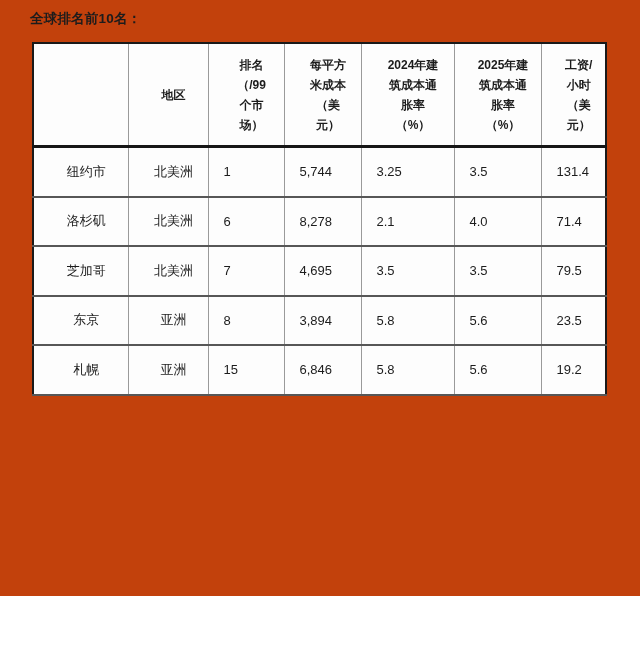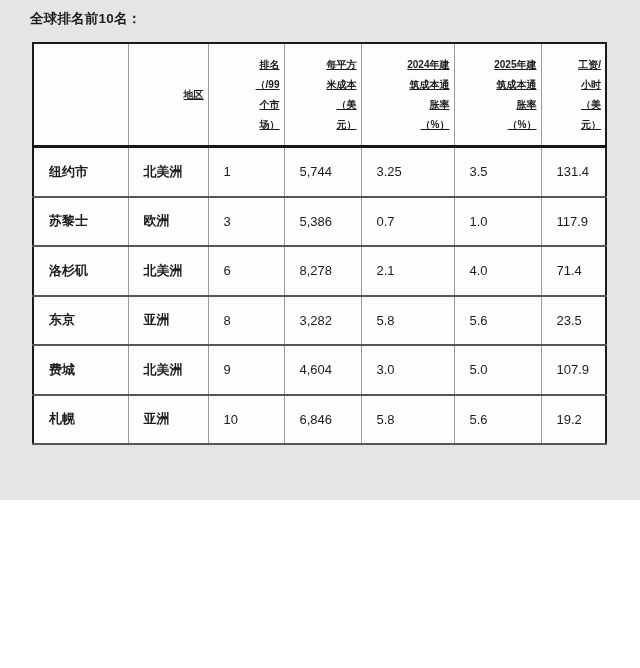--- a/index.html
+++ b/index.html
@@ -3,22 +3,22 @@
 <meta charset="utf-8">
 <style>
   html, body {
     margin: 0;
     padding: 0;
     background: #ffffff;
   }
   .page {
     position: relative;
     width: 640px;
-    height: 500px;
-    background: #e5e5e5;
+    height: 596px;
+    background: #c2410c;
     font-family: "Liberation Sans", "DejaVu Sans", sans-serif;
     color: #1c1c1c;
     overflow: hidden;
   }
   .title {
     position: absolute;
     left: 30px;
     top: 10px;
     font-size: 13.5px;
     font-weight: 700;
@@ -28,47 +28,47 @@
     position: absolute;
     left: 32px;
     top: 42px;
     border-collapse: collapse;
     table-layout: fixed;
     border: 2px solid #1a1a1a;
     background: #fdfdfd;
   }
   .rankings th {
     font-weight: 700;
-    font-size: 10px;
-    text-align: right;
+    font-size: 12px;
+    text-align: center;
     vertical-align: middle;
     white-space: pre-line;
     line-height: 20px;
     height: 101px;
     padding: 0 4px 0 15px;
     border-left: 1px solid #9a9a9a;
     border-right: 1px solid #9a9a9a;
     border-top: 2px solid #1a1a1a;
     border-bottom: 3px solid #161616;
-    text-decoration: underline;
   }
   .rankings td {
     font-size: 13px;
     text-align: left;
     vertical-align: middle;
     height: 47.5px;
     padding: 0 4px 0 15px;
     border-left: 1px solid #9a9a9a;
     border-right: 1px solid #9a9a9a;
     border-top: 2px solid #575757;
     border-bottom: 2px solid #575757;
     font-weight: 400;
   }
   .rankings td.emph {
-    font-weight: 700;
+    font-weight: 400;
+    text-align: center;
   }
 </style>
 </head>
 <body>
 
 <div class="page">
   <div class="title">全球排名前10名：</div>
 
   <table class="rankings">
     <colgroup>
@@ -110,59 +110,50 @@
         <tr>
           <td class="emph">纽约市</td>
           <td class="emph">北美洲</td>
           <td>1</td>
           <td>5,744</td>
           <td>3.25</td>
           <td>3.5</td>
           <td>131.4</td>
         </tr>
         <tr>
-          <td class="emph">苏黎士</td>
-          <td class="emph">欧洲</td>
-          <td>3</td>
-          <td>5,386</td>
-          <td>0.7</td>
-          <td>1.0</td>
-          <td>117.9</td>
-        </tr>
-        <tr>
           <td class="emph">洛杉矶</td>
           <td class="emph">北美洲</td>
           <td>6</td>
           <td>8,278</td>
           <td>2.1</td>
           <td>4.0</td>
           <td>71.4</td>
         </tr>
         <tr>
+          <td class="emph">芝加哥</td>
+          <td class="emph">北美洲</td>
+          <td>7</td>
+          <td>4,695</td>
+          <td>3.5</td>
+          <td>3.5</td>
+          <td>79.5</td>
+        </tr>
+        <tr>
           <td class="emph">东京</td>
           <td class="emph">亚洲</td>
           <td>8</td>
-          <td>3,282</td>
+          <td>3,894</td>
           <td>5.8</td>
           <td>5.6</td>
           <td>23.5</td>
         </tr>
         <tr>
-          <td class="emph">费城</td>
-          <td class="emph">北美洲</td>
-          <td>9</td>
-          <td>4,604</td>
-          <td>3.0</td>
-          <td>5.0</td>
-          <td>107.9</td>
-        </tr>
-        <tr>
           <td class="emph">札幌</td>
           <td class="emph">亚洲</td>
-          <td>10</td>
+          <td>15</td>
           <td>6,846</td>
           <td>5.8</td>
           <td>5.6</td>
           <td>19.2</td>
         </tr>
       </tbody>
   </table>
 </div>
 
 </body></html>

